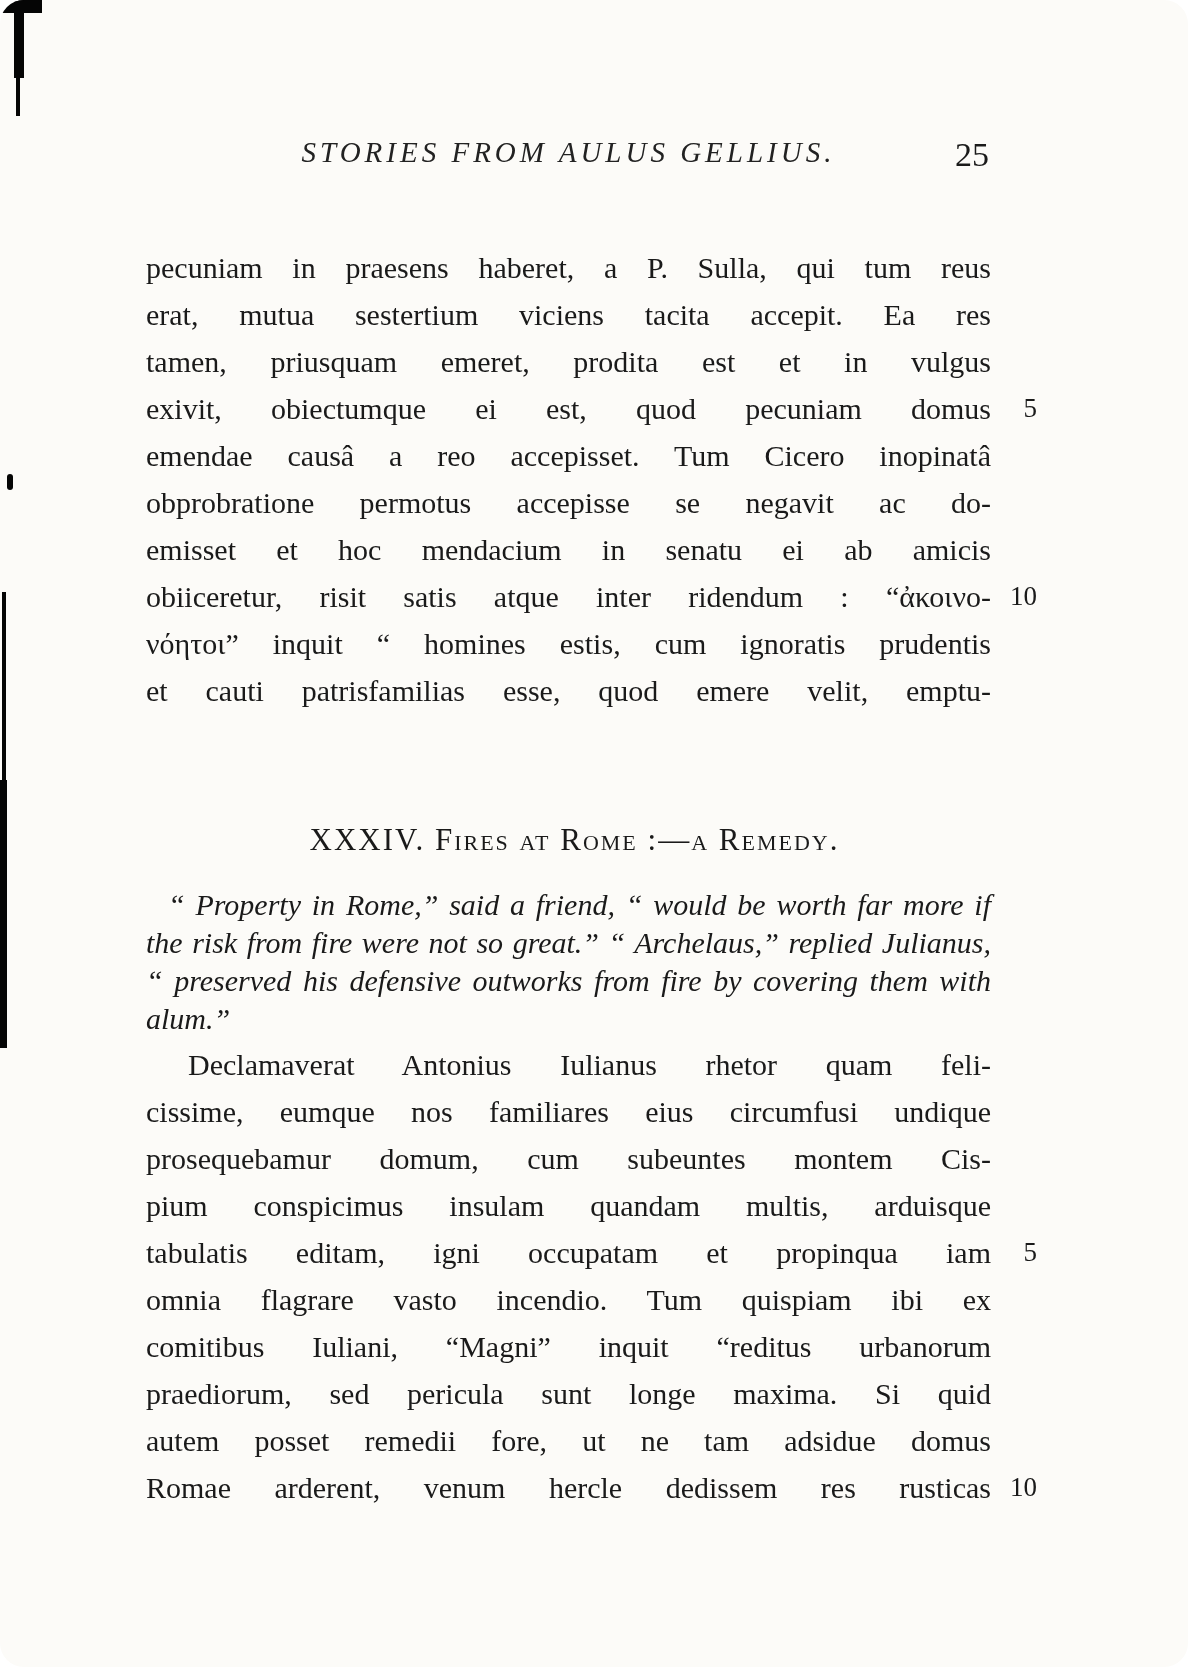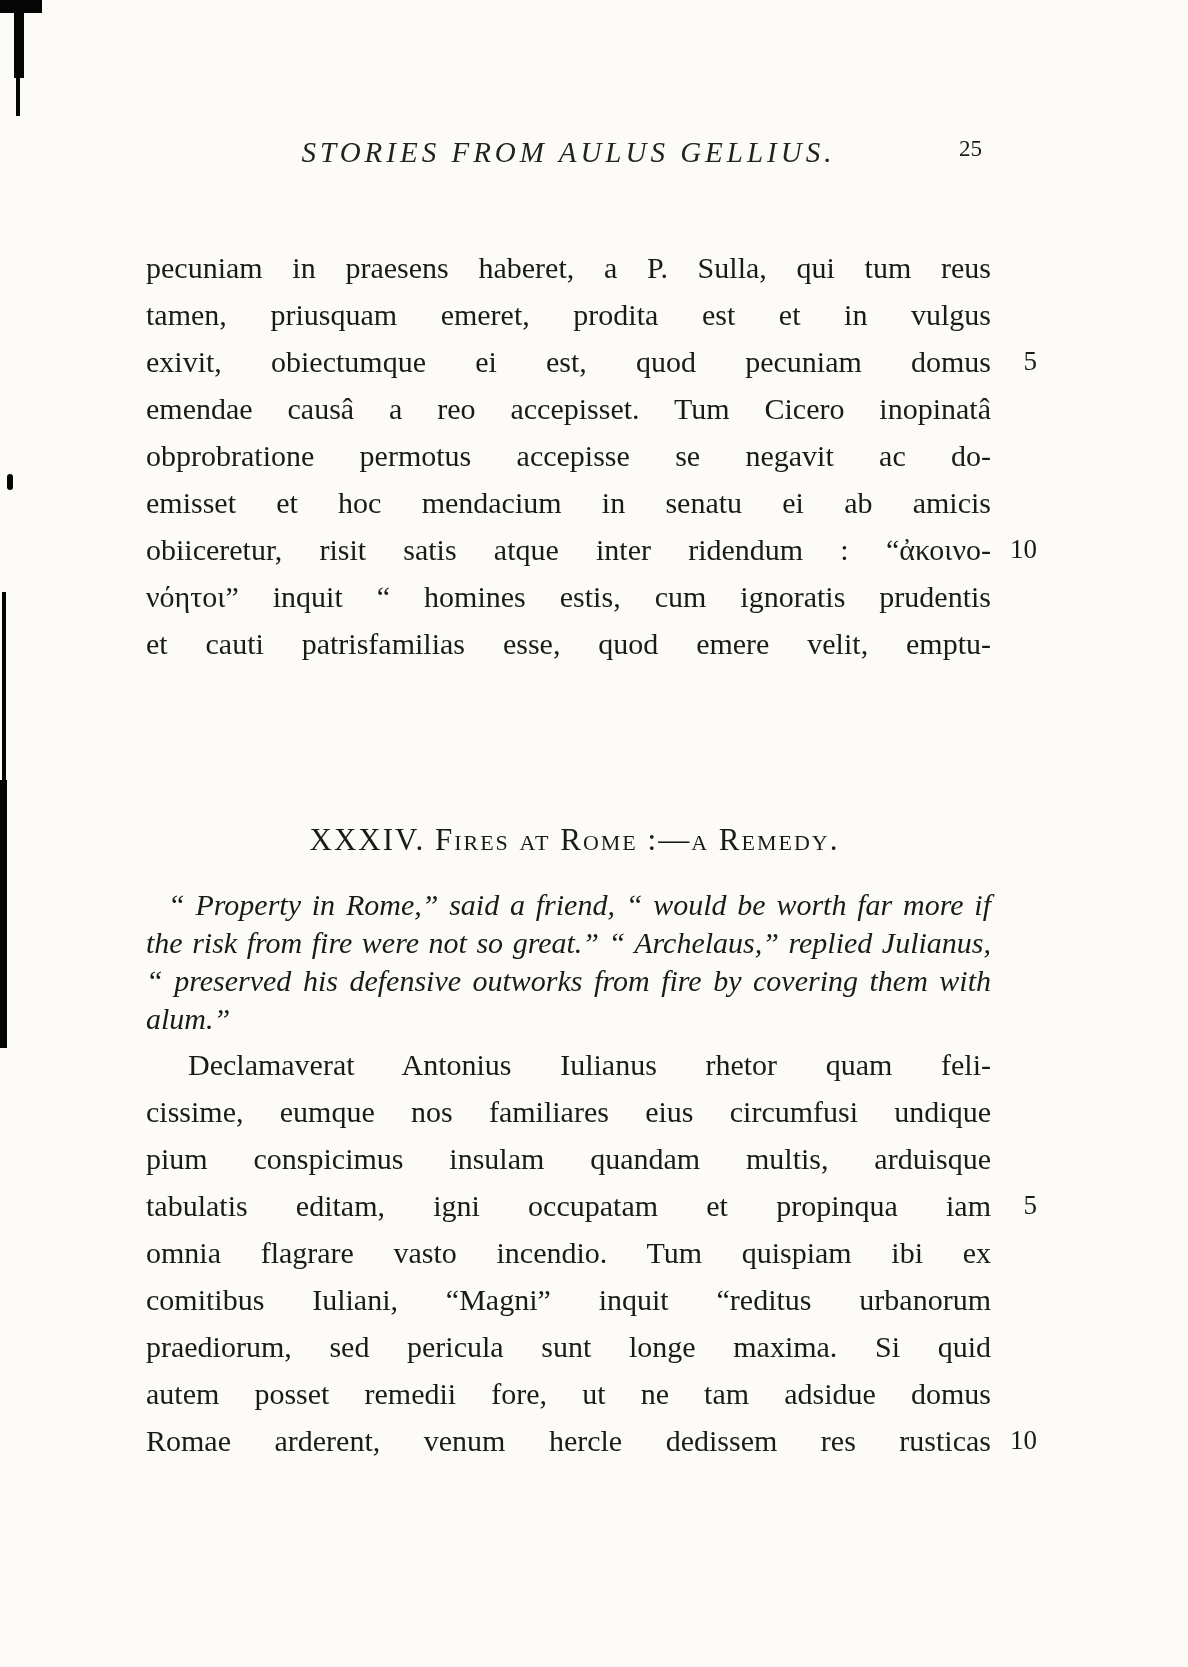--- a/index.html
+++ b/index.html
@@ -7,20 +7,21 @@
   body { background: #ffffff; }
 
   .page {
     position: relative;
     width: 1188px;
     height: 1667px;
     background: #fcfbf8;
     overflow: hidden;
     font-family: "Liberation Serif", "DejaVu Serif", serif;
     color: #1a1a1a;
+    border-radius: 24px;
   }
 
   
   .artifact { position: absolute; background: #050505; }
   .a-top-bar   { left: 0;  top: 0;   width: 42px; height: 13px; }
   .a-top-stem  { left: 14px; top: 0; width: 10px; height: 78px; }
   .a-top-hair  { left: 16px; top: 78px; width: 4px; height: 38px; }
   .a-comma     { left: 7px; top: 474px; width: 6px; height: 16px; border-radius: 3px; }
   .a-bar-thin  { left: 2px; top: 592px; width: 4px; height: 190px; }
   .a-bar-thick { left: 0;  top: 780px; width: 7px; height: 268px; }
@@ -32,22 +33,22 @@
     text-align: center;
   }
   .running-title {
     font-style: italic;
     font-size: 29px;
     letter-spacing: 4px;
     color: #222;
   }
   .page-number {
     position: absolute;
-    right: 9px; top: 0;
-    font-size: 23px;
+    right: 2px; top: 0;
+    font-size: 34px;
     letter-spacing: 0;
   }
 
   
   .paragraph {
     position: absolute;
     left: 146px;
     width: 845px;
     margin-top: 36px;
   }
@@ -112,20 +113,21 @@
   <div class="artifact a-bar-thin"></div>
   <div class="artifact a-bar-thick"></div>
 
   <header class="running-head">
     <span class="running-title">STORIES FROM AULUS GELLIUS.</span>
     <span class="page-number">25</span>
   </header>
 
   <section class="paragraph p1">
     <div class="line"><span>pecuniam in praesens haberet, a P. Sulla, qui tum reus</span></div>
+    <div class="line"><span>erat, mutua sestertium viciens tacita accepit.  Ea res</span></div>
     <div class="line"><span>tamen, priusquam emeret, prodita est et in vulgus</span></div>
     <div class="line"><span>exivit, obiectumque ei est, quod pecuniam domus</span><span class="margin-num">5</span></div>
     <div class="line"><span>emendae causâ a reo accepisset.  Tum Cicero inopinatâ</span></div>
     <div class="line"><span>obprobratione permotus accepisse se negavit ac do-</span></div>
     <div class="line"><span>emisset et hoc mendacium in senatu ei ab amicis</span></div>
     <div class="line"><span>obiiceretur, risit satis atque inter ridendum : “ἀκοινο-</span><span class="margin-num">10</span></div>
     <div class="line"><span>νόητοι” inquit “ homines estis, cum ignoratis prudentis</span></div>
     <div class="line"><span>et cauti patrisfamilias esse, quod emere velit, emptu-</span></div>
   </section>
 
@@ -134,20 +136,21 @@
   <section class="intro">
     <div class="line indent"><span>“ Property in Rome,” said a friend, “ would be worth far more if</span></div>
     <div class="line"><span>the risk from fire were not so great.”  “ Archelaus,” replied Julianus,</span></div>
     <div class="line"><span>“ preserved his defensive outworks from fire by covering them with</span></div>
     <div class="line last"><span>alum.”</span></div>
   </section>
 
   <section class="paragraph p2">
     <div class="line indent"><span>Declamaverat Antonius Iulianus rhetor quam feli-</span></div>
     <div class="line"><span>cissime, eumque nos familiares eius circumfusi undique</span></div>
+    <div class="line"><span>prosequebamur domum, cum subeuntes montem Cis-</span></div>
     <div class="line"><span>pium conspicimus insulam quandam multis, arduisque</span></div>
     <div class="line"><span>tabulatis editam, igni occupatam et propinqua iam</span><span class="margin-num">5</span></div>
     <div class="line"><span>omnia flagrare vasto incendio.  Tum quispiam ibi ex</span></div>
     <div class="line"><span>comitibus Iuliani, “Magni” inquit “reditus urbanorum</span></div>
     <div class="line"><span>praediorum, sed pericula sunt longe maxima.  Si quid</span></div>
     <div class="line"><span>autem posset remedii fore, ut ne tam adsidue domus</span></div>
     <div class="line"><span>Romae arderent, venum hercle dedissem res rusticas</span><span class="margin-num">10</span></div>
   </section>
 
 </div>

